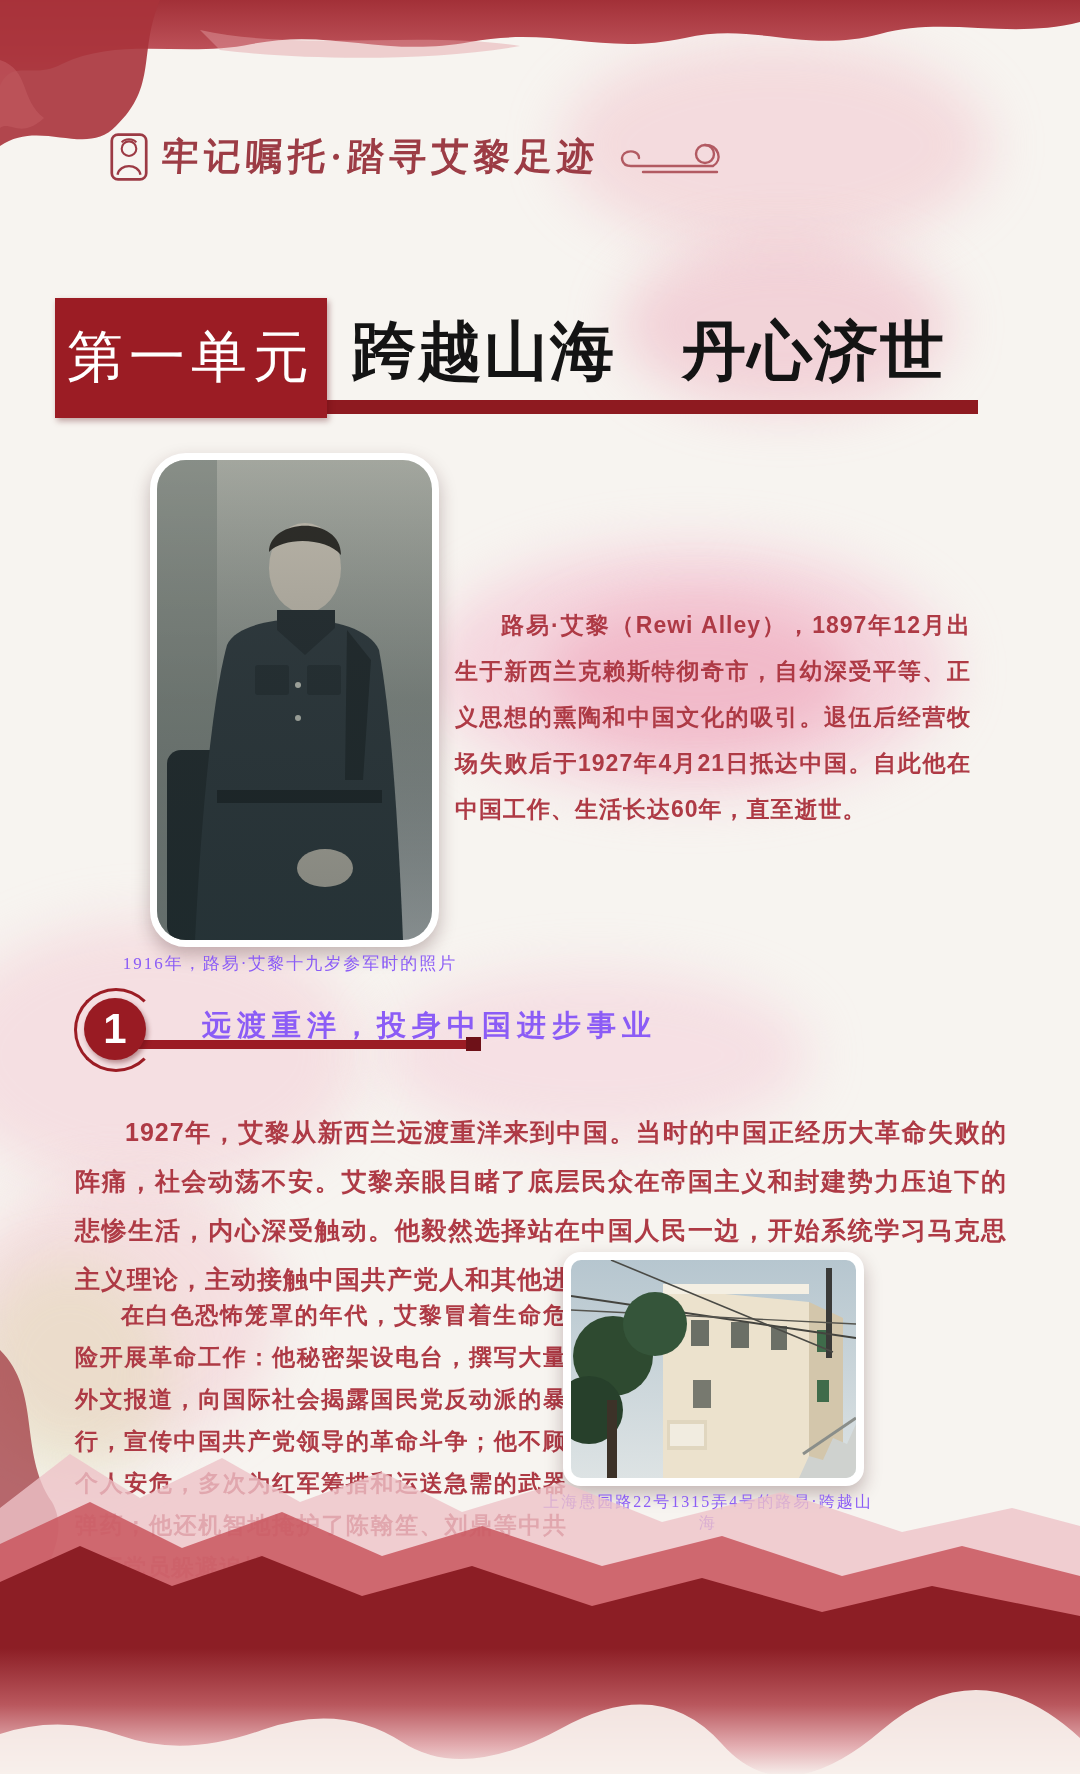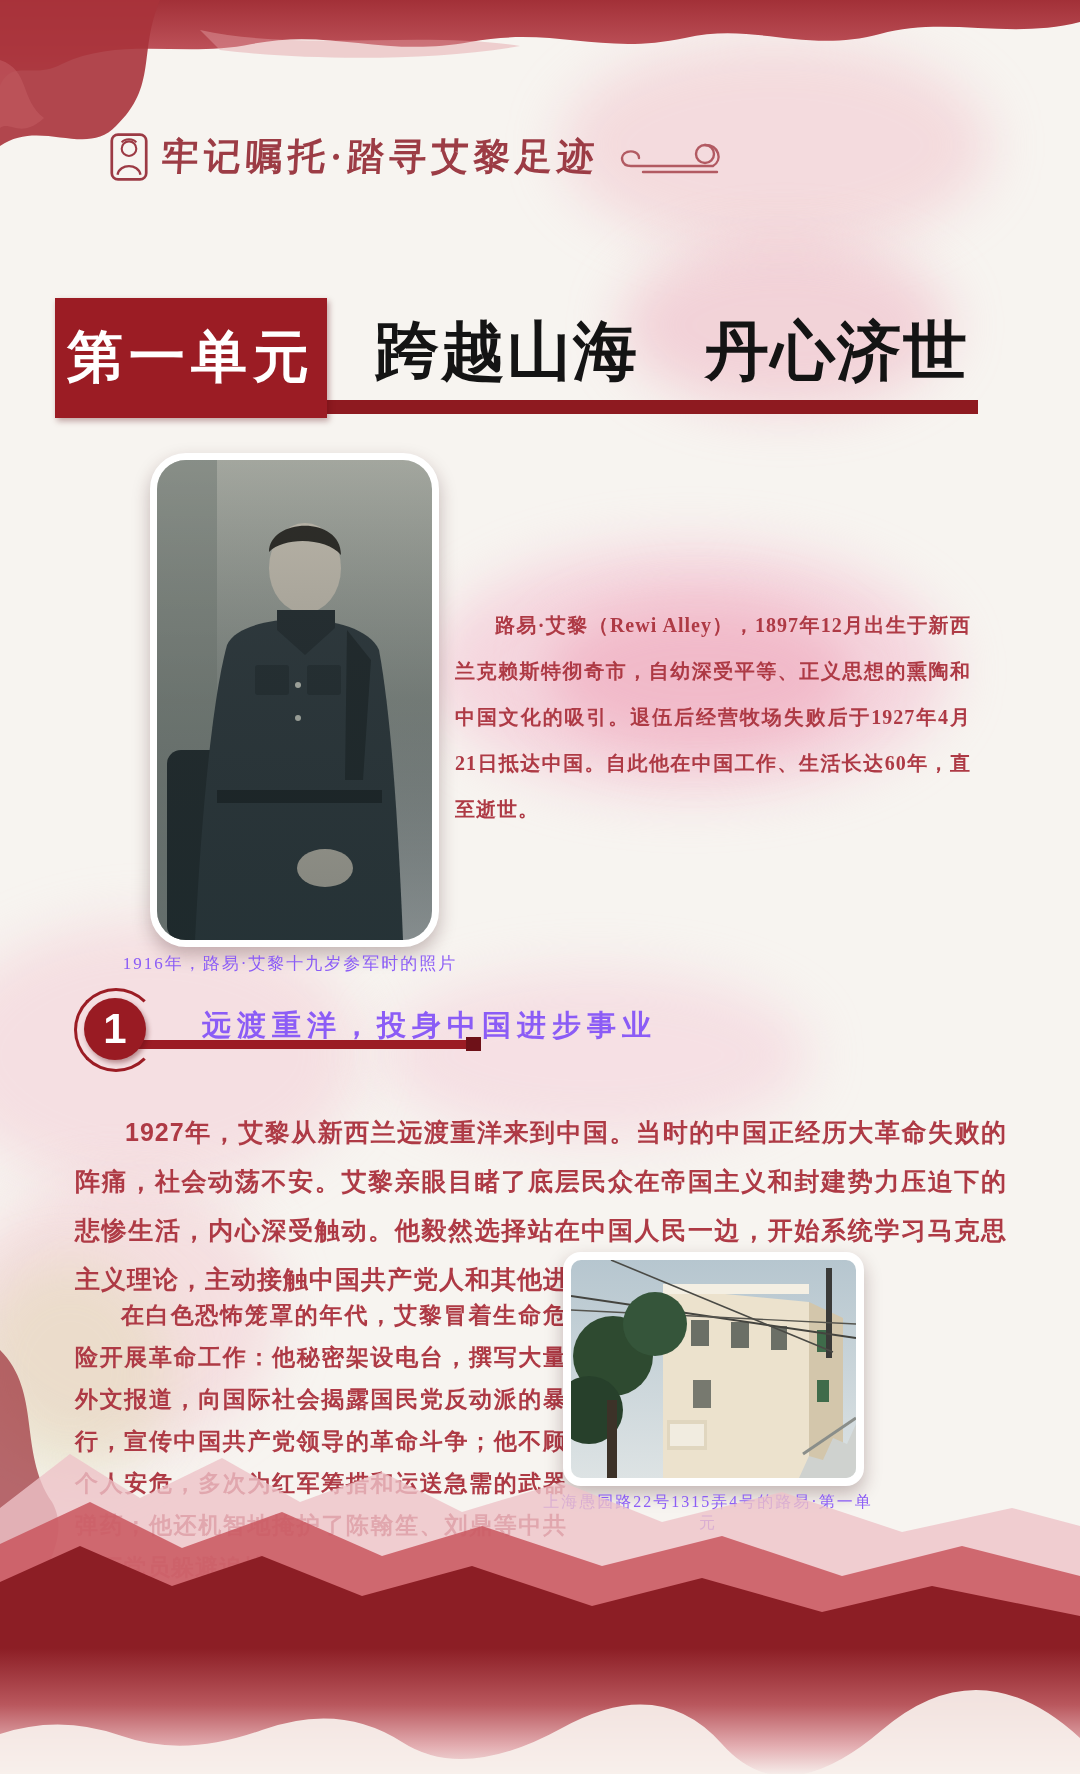--- a/index.html
+++ b/index.html
@@ -9,35 +9,35 @@
   .blob{position:absolute;border-radius:50%;filter:blur(26px);pointer-events:none;}
 
   
   .hdr{position:absolute;left:110px;top:132px;display:flex;align-items:center;gap:14px;}
   .slogan{font-family:"Liberation Serif",serif;font-weight:700;font-size:37px;color:#9c3c45;
     letter-spacing:5px;transform:skewX(-3deg);white-space:nowrap;}
 
   
   .unit-box{position:absolute;left:55px;top:298px;width:272px;height:120px;background:#9b1c24;
     z-index:3;display:flex;align-items:center;justify-content:center;box-shadow:2px 3px 6px rgba(90,10,15,.35);}
-  .unit-label{font-family:"Liberation Serif",serif;font-weight:700;font-size:56px;color:#ffffff;letter-spacing:6px;}
+  .unit-label{font-family:"Liberation Serif",serif;font-weight:400;font-size:56px;color:#ffffff;letter-spacing:6px;}
   .unit-line{position:absolute;left:150px;top:400px;width:828px;height:14px;background:#8e1a20;z-index:2;}
   .unit-title{position:absolute;left:352px;top:308px;width:640px;z-index:3;font-size:64px;font-weight:900;
-    color:#141414;letter-spacing:2px;white-space:nowrap;font-family:"Liberation Sans",sans-serif;text-align:center;}
+    color:#141414;letter-spacing:2px;white-space:nowrap;font-family:"Liberation Sans",sans-serif;}
 
   
   .fig{position:absolute;background:#fff;box-shadow:0 8px 18px rgba(60,20,25,.28);overflow:hidden;}
   .portrait-fig{left:150px;top:453px;width:275px;height:480px;border:7px solid #fff;border-radius:36px;}
   .portrait-fig svg{display:block;width:100%;height:100%;}
   .caption{font-family:"Liberation Serif",serif;color:#8b5cf6;letter-spacing:2px;text-align:center;}
   .portrait-cap{position:absolute;left:105px;top:952px;width:370px;font-size:17px;}
 
   
-  .intro{position:absolute;left:455px;top:602px;width:516px;font-size:20px;line-height:46px;
-    color:#ae3a45;font-weight:700;text-align:justify;text-indent:2em;letter-spacing:1px;font-family:Liberation Serif, serif;}
+  .intro{position:absolute;left:455px;top:602px;width:516px;font-size:23px;line-height:46px;
+    color:#ae3a45;font-weight:700;text-align:justify;text-indent:2em;letter-spacing:1px;}
 
   
   .sec-ring{position:absolute;left:74px;top:988px;width:78px;height:78px;border:3px solid #9b1c24;
     border-right-color:transparent;border-radius:50%;z-index:2;}
   .sec-circle{position:absolute;left:84px;top:998px;width:62px;height:62px;border-radius:50%;
     background:#991b23;z-index:3;display:flex;align-items:center;justify-content:center;
     box-shadow:2px 3px 5px rgba(90,10,15,.4);}
   .sec-num{color:#fff;font-size:42px;font-weight:800;line-height:1;}
   .sec-bar{position:absolute;left:138px;top:1040px;width:330px;height:9px;background:#9b1c24;z-index:1;}
   .sec-tip{position:absolute;left:466px;top:1037px;width:15px;height:14px;background:#6e1118;z-index:1;}
@@ -177,21 +177,21 @@
       <circle cx="42" cy="96" r="40" fill="#2e4a30"></circle>
       <circle cx="84" cy="64" r="32" fill="#35553a"></circle>
       <circle cx="18" cy="150" r="34" fill="#27402b"></circle>
       <rect x="36" y="140" width="10" height="78" fill="#3c3228"></rect>
       <path d="M228,218 L238,196 L252,200 L262,178 L276,184 L285,164 L285,218 Z" fill="#cfd2cf"></path>
       <line x1="232" y1="194" x2="285" y2="158" stroke="#8a8e8a" stroke-width="3"></line>
       <rect x="96" y="160" width="40" height="30" fill="#e0d6bf"></rect>
       <rect x="99" y="164" width="34" height="22" fill="#f1ece0"></rect>
     </svg>
   </figure>
-  <div class="caption residence-cap">上海愚园路22号1315弄4号的路易·第一单元</div>
+  <div class="caption residence-cap">上海愚园路22号1315弄4号的路易·跨越山海</div>
 
   <svg class="wash" style="top:1330px;" width="1080" height="444" viewBox="0 0 1080 444">
     <defs>
       <linearGradient id="bfade" x1="0" y1="0" x2="0" y2="1">
         <stop offset="0" stop-color="#8c1e25"></stop>
           <stop offset=".45" stop-color="#b9575d"></stop>
         <stop offset=".78" stop-color="#e3adb1"></stop>
           <stop offset="1" stop-color="#f6ece9"></stop>
       </linearGradient>
     </defs>

